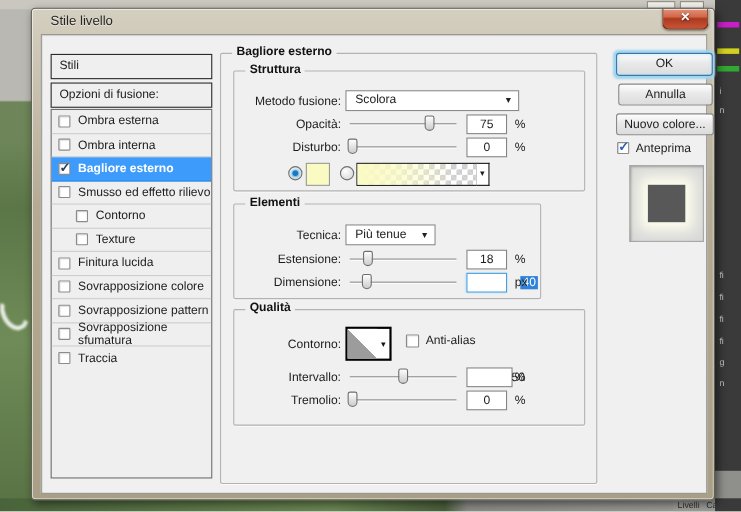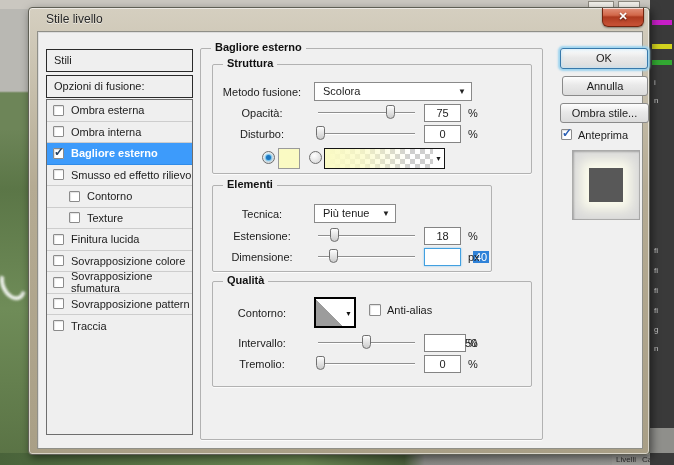--- a/index.html
+++ b/index.html
@@ -50,21 +50,21 @@
   .cb { width:11px; height:11px; border:1px solid #8b8b8b; background:#fff; margin-right:7px; flex:none; position:relative;
     border-radius:1px; box-shadow:inset 1px 1px 1px rgba(0,0,0,0.12); }
   .cb .ck { position:absolute; top:-4px; left:0px; font-size:12px; font-weight:bold; color:#27415f; }
   .cb.blue .ck { color:#2b5fb4; }
 
   
   .gbox { position:absolute; border:1px solid #b2b2b2; border-radius:2px; box-shadow:0 1px 0 rgba(255,255,255,0.7); }
   .gtitle { position:absolute; top:-8px; left:10px; background:#f0f0f0; padding:0 4px; font-weight:bold; color:#111; }
 
   
-  .plab { position:absolute; width:96px; text-align:center; line-height:18px; }
+  .plab { position:absolute; width:96px; text-align:right; line-height:18px; }
   .dd { position:absolute; height:19px; background:#fff; border:1px solid #8a8a8a; cursor:pointer; }
   .dd .txt { display:block; margin-left:8px; line-height:17px; }
   .dd .arr { position:absolute; right:5px; top:4px; font-size:8px; color:#222; }
   .track { position:absolute; height:17px; }
   .groove { position:absolute; left:0; right:0; top:8px; height:1px; background:#8f8f8f; box-shadow:0 1px 0 #fff; }
   .thumb { position:absolute; top:1px; width:9px; height:14px; background:linear-gradient(#fdfdfd,#cccccc);
     border:1px solid #6f6f6f; border-radius:3px 3px 6px 6px; cursor:pointer; }
   .vbox { position:absolute; width:37px; height:18px; background:#fff; border:1px solid #848484;
     text-align:center; line-height:16px; cursor:text; }
   .vbox.focus { border-color:#42a0e0; box-shadow:0 0 2px #8cc6ee; }
@@ -183,25 +183,25 @@
         <div class="srow">
           <span class="cb"></span>
           <span>Finitura lucida</span>
         </div>
         <div class="srow">
           <span class="cb"></span>
           <span>Sovrapposizione colore</span>
         </div>
         <div class="srow">
           <span class="cb"></span>
+          <span>Sovrapposizione pattern</span>
+        </div>
+        <div class="srow">
+          <span class="cb"></span>
           <span>Sovrapposizione sfumatura</span>
-        </div>
-        <div class="srow">
-          <span class="cb"></span>
-          <span>Sovrapposizione pattern</span>
         </div>
         <div class="srow" style="border-bottom:none;">
           <span class="cb"></span>
           <span>Traccia</span>
         </div>
       </div>
 
       <div class="gbox" style="left:162px;top:16px;width:343px;height:392px;">
         <span class="gtitle">Bagliore esterno</span>
       </div>
@@ -300,21 +300,21 @@
       </div>
       <span class="unit" style="left:430px;top:323px;">%</span>
 
       <div class="btn ok" style="left:522px;top:16px;width:88px;height:21px;line-height:19px;">
         <span>OK</span>
       </div>
       <div class="btn" style="left:524px;top:44px;width:86px;height:20px;line-height:18px;">
         <span>Annulla</span>
       </div>
       <div class="btn" style="left:522px;top:71px;width:89px;height:20px;line-height:18px;">
-        <span>Ombra stile...</span>
+        <span>Nuovo colore...</span>
       </div>
       <div class="prevrow">
         <span class="cb blue" style="left:523px;top:97px;">
           <span class="ck">✓</span>
         </span>
         <span class="alabel" style="position:absolute;left:540px;top:96px;">Anteprima</span>
       </div>
       <div class="pframe">
         <div class="pinner"></div>
       </div>

